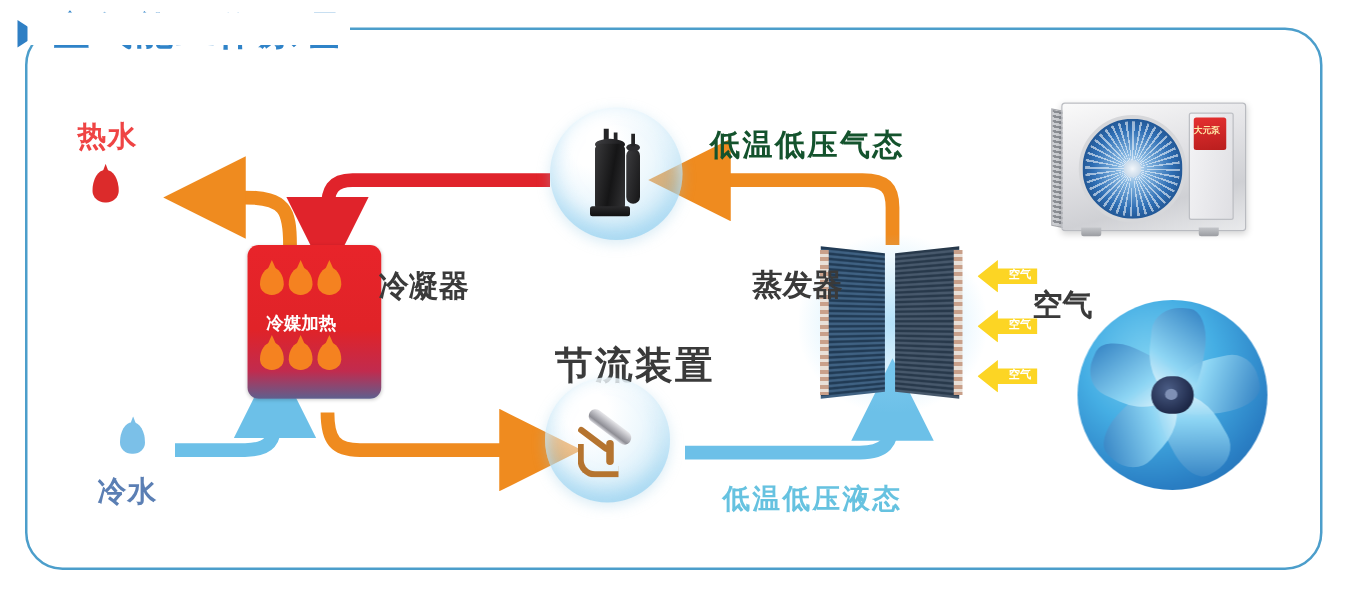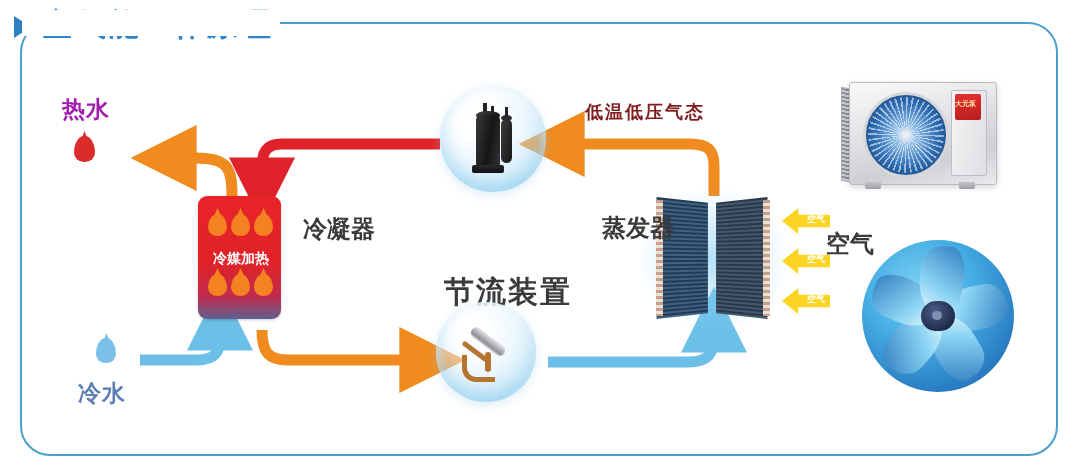--- a/index.html
+++ b/index.html
@@ -38,25 +38,25 @@
   
   .frame-gap{
     position:absolute;left:22px;top:10px;width:258px;height:26px;
     background:#ffffff;
   }
 
   
   .lbl{position:absolute;white-space:nowrap;font-weight:bold;
        font-family:"DejaVu Sans","Liberation Sans",sans-serif;}
 
-  .lbl-hotwater{left:62px;top:94px;font-size:23px;color:#a21caf;letter-spacing:1px;}
+  .lbl-hotwater{left:62px;top:94px;font-size:23px;color:#ef4444;letter-spacing:1px;}
   .lbl-coldwater{left:78px;top:378px;font-size:23px;color:#5b7fb4;letter-spacing:1px;}
   .lbl-hpgas{left:268px;top:100px;font-size:22px;color:#df6b6b;letter-spacing:2px;}
   .lbl-hpliq{left:272px;top:384px;font-size:22px;color:#e8a45a;letter-spacing:2px;}
-  .lbl-lpgas{left:585px;top:100px;font-size:18px;color:#7f1d1d;letter-spacing:2px;}
+  .lbl-lpgas{left:568px;top:100px;font-size:24px;color:#14532d;letter-spacing:2px;}
   .lbl-lpliq{left:578px;top:384px;font-size:22px;color:#66c2e0;letter-spacing:2px;}
   .lbl-compressor{left:452px;top:218px;font-size:23px;color:#3a3a3a;letter-spacing:3px;}
   .lbl-throttle{left:444px;top:272px;font-size:30px;color:#3a3a3a;letter-spacing:2px;}
   .lbl-condenser{
     left:303px;top:213px;font-size:24px;color:#3a3a3a;line-height:33px;
     width:28px;text-align:center;
   }
   .lbl-evaporator{
     left:602px;top:212px;font-size:24px;color:#3a3a3a;line-height:33px;
     width:28px;text-align:center;
@@ -84,21 +84,21 @@
   .drop.cold{left:96px;top:338px;width:20px;height:25px;}
   .drop.cold .bulb{background:#7bc0e8;
     border-radius:50% 50% 50% 50% / 68% 68% 38% 38%;}
   .drop.cold:before{
     content:"";position:absolute;left:6px;top:-5px;width:9px;height:12px;
     background:#7bc0e8;clip-path:polygon(50% 0,100% 100%,0 100%);
   }
 
   
   .condenser{
-    position:absolute;left:198px;top:196px;width:83px;height:123px;
+    position:absolute;left:198px;top:196px;width:107px;height:123px;
     border-radius:9px;
     background:linear-gradient(180deg,#e8242a 0%,#e02328 55%,#c12b4e 82%,#5e5f8e 100%);
     box-shadow:0 1px 3px rgba(0,0,0,.2);
     overflow:hidden;
   }
   .cond-grid{position:absolute;left:0;top:0;width:86px;height:123px;}
   .flame{
     position:absolute;width:19px;height:22px;
     background:#f58220;
     border-radius:50% 50% 50% 50% / 62% 62% 40% 40%;
@@ -421,14 +421,15 @@
     <div class="disc"></div>
     <div class="blade b1"></div>
       <div class="blade b2"></div>
       <div class="blade b3"></div>
     <div class="blade b4"></div>
       <div class="blade b5"></div>
     <div class="hub"></div>
   </div>
 
   <div class="lbl lbl-lpgas">低温低压气态</div>
+  <div class="lbl lbl-lpliq">低温低压液态</div>
 
 </div>
 
 </body></html>

